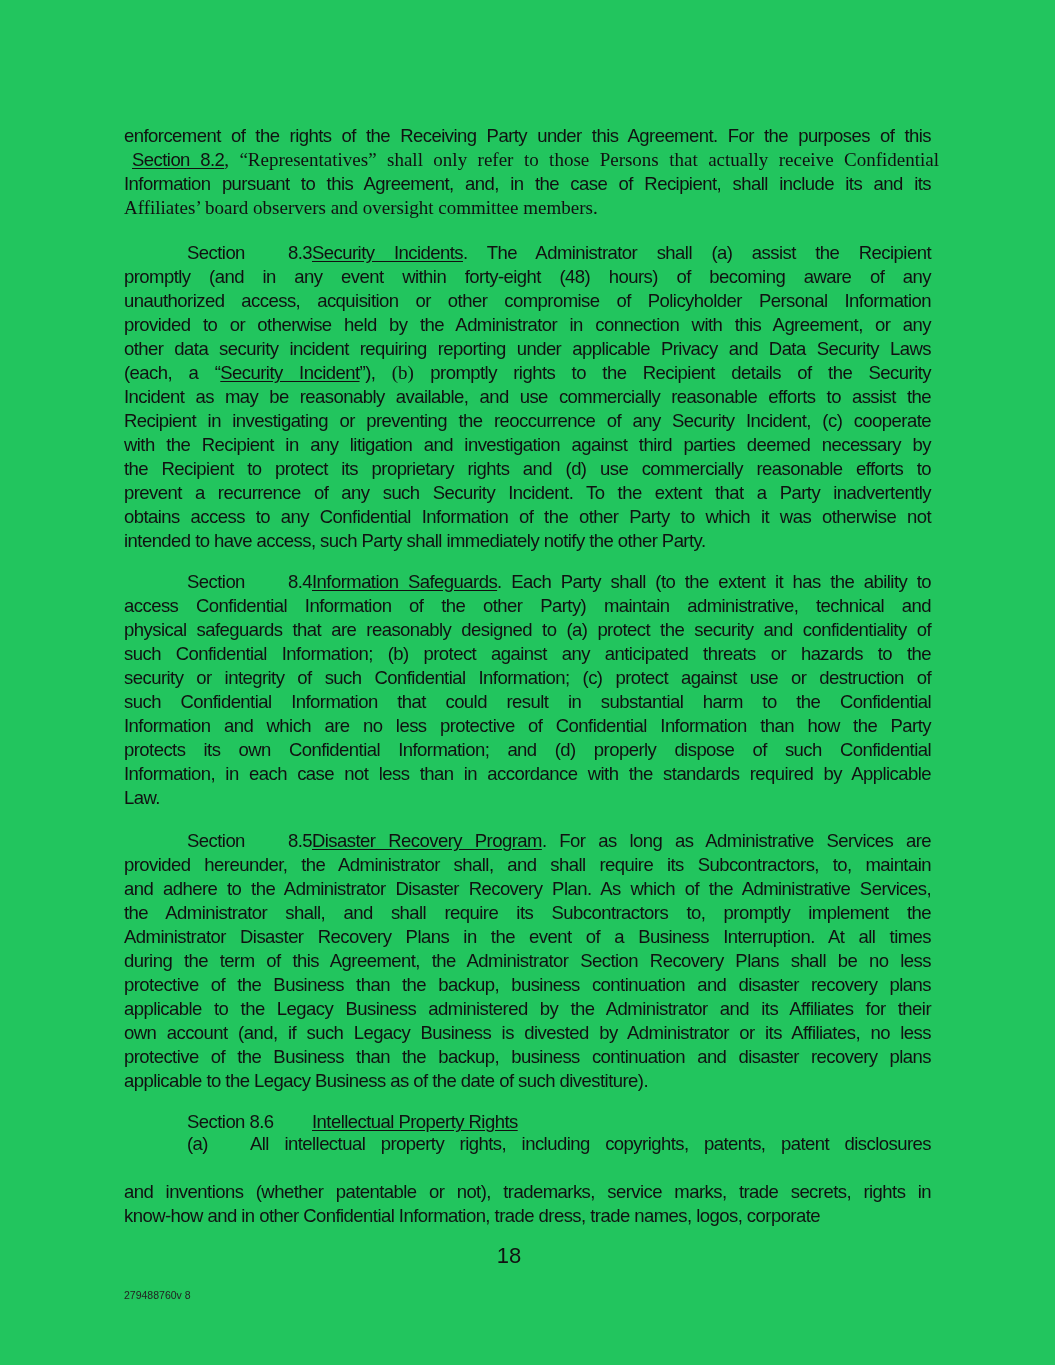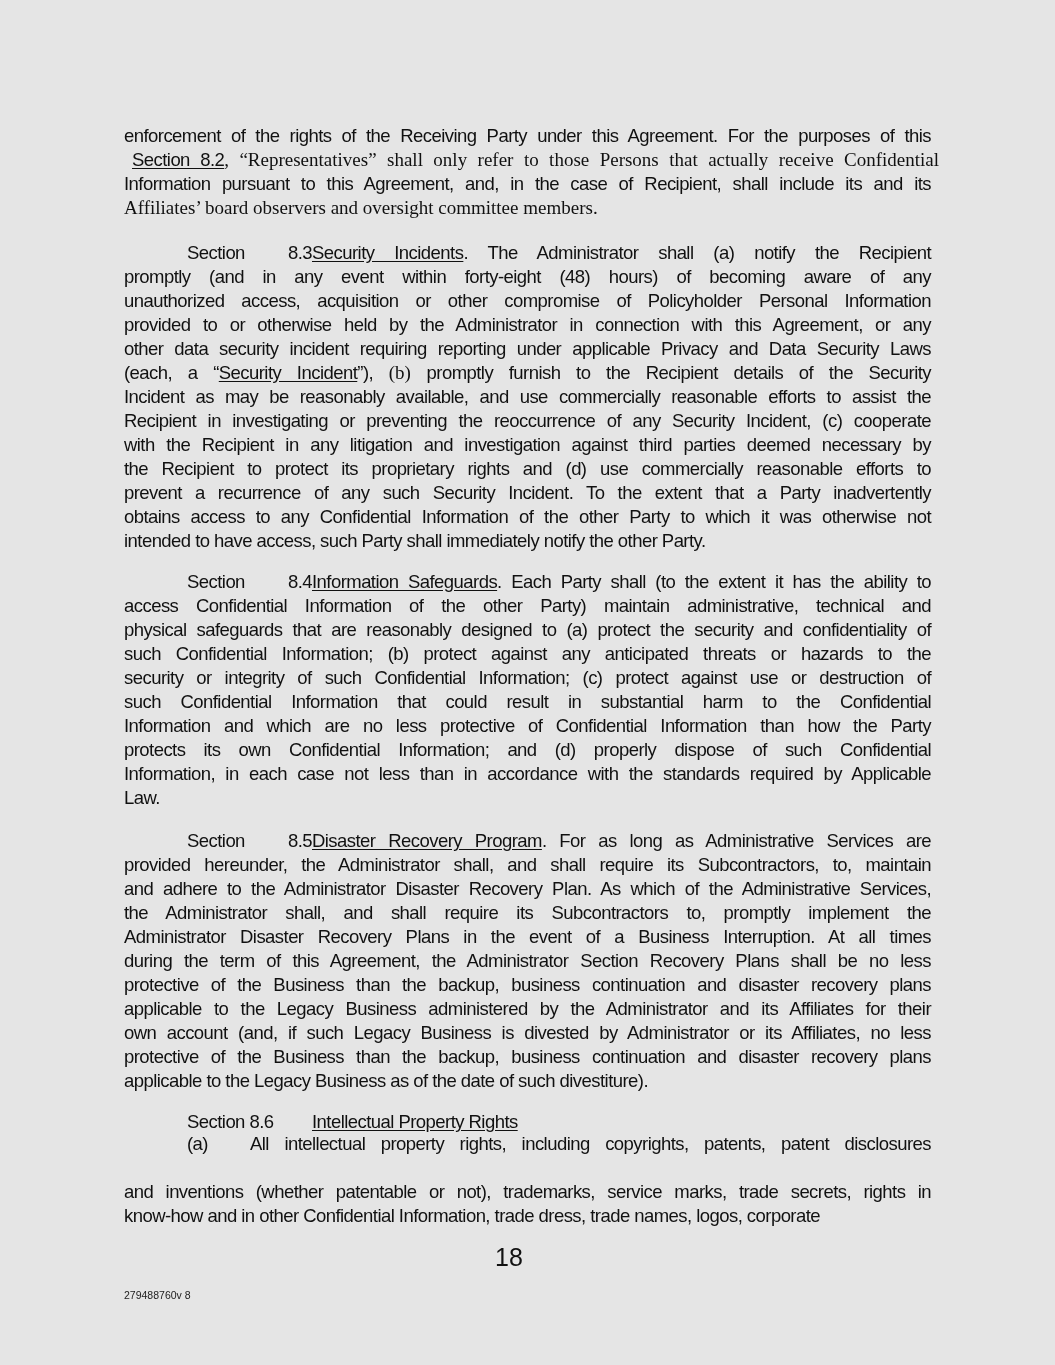--- a/index.html
+++ b/index.html
@@ -1,52 +1,52 @@
 <!DOCTYPE html>
 <html><head>
 <meta charset="utf-8">
 <style>
   html, body { margin: 0; padding: 0; background: #ffffff; }
   body { width: 1055px; height: 1365px; position: relative; overflow: hidden; }
-  .page { position: absolute; left: 0; top: 0; width: 1055px; height: 1365px; background: #e5e5e5; color: #111111; }
+  .page { position: absolute; left: 0; top: 0; width: 1055px; height: 1365px; background: #22c55e; color: #111111; }
   .line {
     position: absolute; left: 124px; width: 807px;
     font-family: "Liberation Sans", sans-serif;
     font-size: 18.5px; line-height: 24px; height: 24px;
     text-align: justify; text-align-last: justify;
     white-space: nowrap; letter-spacing: -0.55px; word-spacing: 0px;
     transform-origin: left top;
   }
   .line.last { text-align-last: left; }
   .serif { font-family: "Liberation Serif", serif; font-size: 19px; letter-spacing: 0; }
   .u { text-decoration: underline; text-underline-offset: 2px; }
   .indent { padding-left: 63px; box-sizing: border-box; }
   .sec-num { display: inline-block; width: 125px; }
   .sub-num { display: inline-block; width: 63px; }
-  .page-number { position: absolute; left: 0; width: 1018px; top: 1243px; text-align: center; font-family: "Liberation Sans", sans-serif; font-size: 25px; color: #111; }
+  .page-number { position: absolute; left: 0; width: 1018px; top: 1243px; text-align: center; font-family: "Liberation Sans", sans-serif; font-size: 22px; color: #111; }
   .doc-id { position: absolute; left: 124px; top: 1289px; font-family: Liberation Sans, sans-serif; font-size: 10.5px; color: #222; }
 </style>
 </head>
 <body>
 
 <div class="page">
   <div id="body-text">
       <div>
         <div class="line" style="top: 124px;"><span>enforcement of the rights of the Receiving Party under this Agreement.  For the purposes of this</span></div>
         <div class="line" style="top: 148px; margin-left: 8px;"><span class="u">Section 8.2</span><span class="serif">, </span><span class="serif">“Representatives” shall only refer to those Persons that actually receive Confidential</span></div>
         <div class="line" style="top: 172px;"><span>Information pursuant to this Agreement, and, in the case of Recipient, shall include its and its</span></div>
         <div class="line last" style="top: 196px;"><span class="serif">Affiliates’ board observers and oversight committee members.</span></div>
       </div>
       <div>
-        <div class="line indent" style="top: 241px;"><span class="sec-num">Section 8.3</span><span class="u">Security Incidents</span><span>.  The Administrator shall (a) notify the Recipient</span></div>
+        <div class="line indent" style="top: 241px;"><span class="sec-num">Section 8.3</span><span class="u">Security Incidents</span><span>.  The Administrator shall (a) assist the Recipient</span></div>
         <div class="line" style="top: 265px;"><span>promptly (and in any event within forty-eight (48) hours) of becoming aware of any</span></div>
         <div class="line" style="top: 289px;"><span>unauthorized access, acquisition or other compromise of Policyholder Personal Information</span></div>
         <div class="line" style="top: 313px;"><span>provided to or otherwise held by the Administrator in connection with this Agreement, or any</span></div>
         <div class="line" style="top: 337px;"><span>other data security incident requiring reporting under applicable Privacy and Data Security Laws</span></div>
-        <div class="line" style="top: 361px;"><span>(each, a “</span><span class="u">Security Incident</span><span>”), </span><span class="serif">(b)</span><span> promptly furnish to the Recipient details of the Security</span></div>
+        <div class="line" style="top: 361px;"><span>(each, a “</span><span class="u">Security Incident</span><span>”), </span><span class="serif">(b)</span><span> promptly rights to the Recipient details of the Security</span></div>
         <div class="line" style="top: 385px;"><span>Incident as may be reasonably available, and use commercially reasonable efforts to assist the</span></div>
         <div class="line" style="top: 409px;"><span>Recipient in investigating or preventing the reoccurrence of any Security Incident, (c) cooperate</span></div>
         <div class="line" style="top: 433px;"><span>with the Recipient in any litigation and investigation against third parties deemed necessary by</span></div>
         <div class="line" style="top: 457px;"><span>the Recipient to protect its proprietary rights and (d) use commercially reasonable efforts to</span></div>
         <div class="line" style="top: 481px;"><span>prevent a recurrence of any such Security Incident.  To the extent that a Party inadvertently</span></div>
         <div class="line" style="top: 505px;"><span>obtains access to any Confidential Information of the other Party to which it was otherwise not</span></div>
         <div class="line last" style="top: 529px;"><span>intended to have access, such Party shall immediately notify the other Party.</span></div>
       </div>
       <div>
         <div class="line indent" style="top: 570px;"><span class="sec-num">Section 8.4</span><span class="u">Information Safeguards</span><span>.  Each Party shall (to the extent it has the ability to</span></div>

